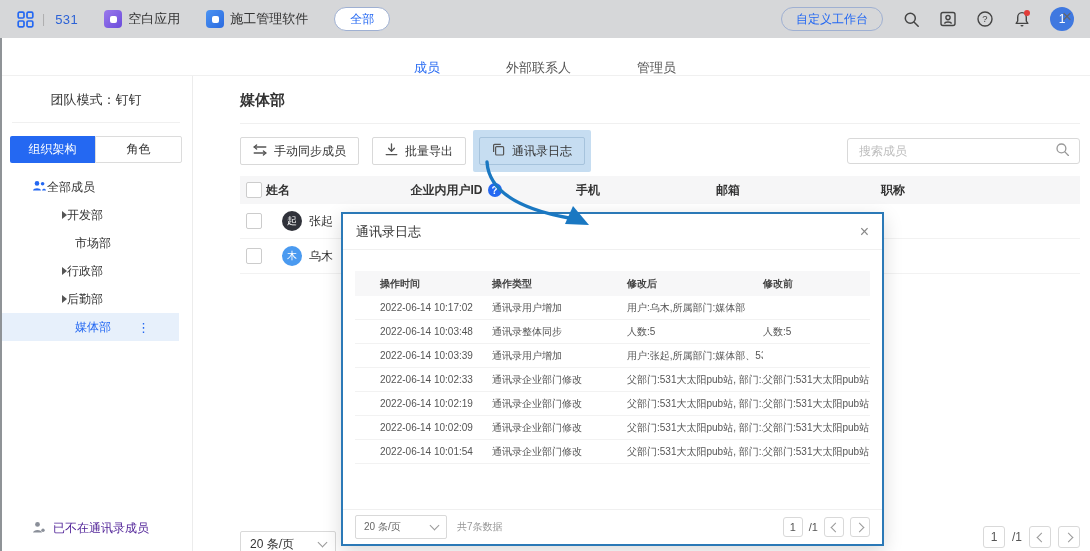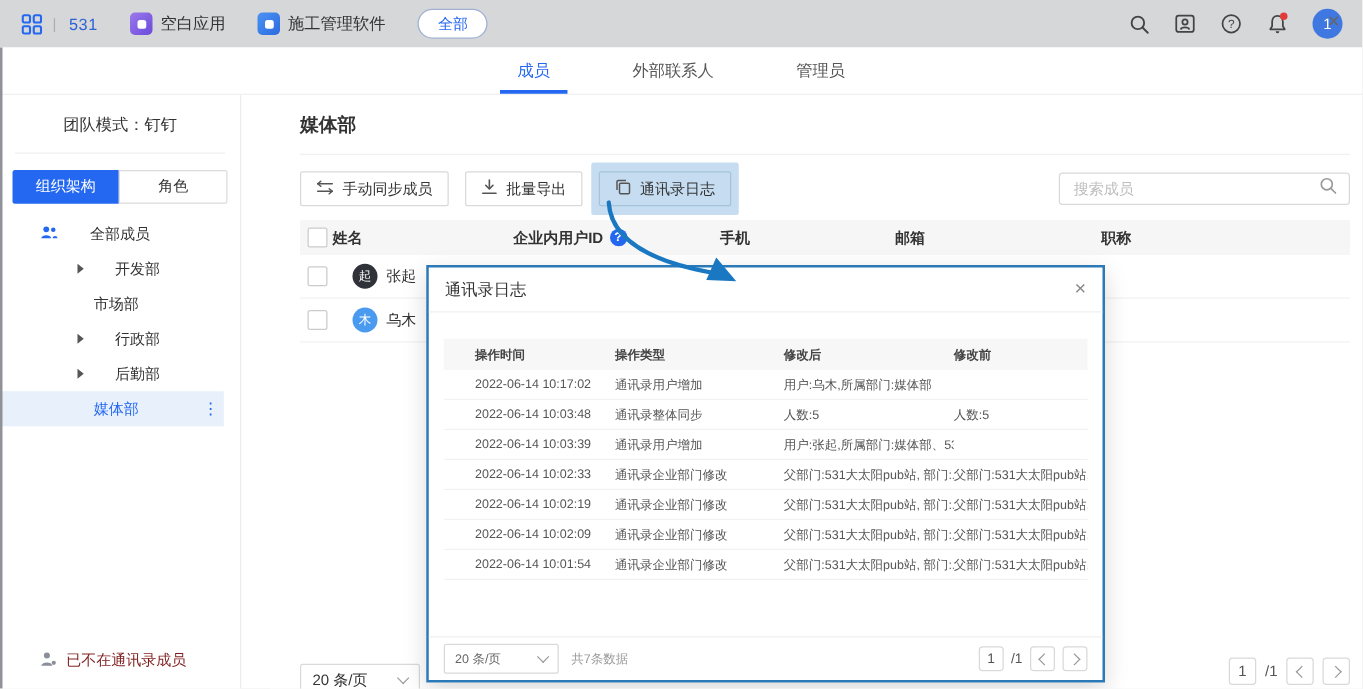--- a/index.html
+++ b/index.html
@@ -21,46 +21,46 @@
   .tb-right{margin-left:auto;display:flex;align-items:center;gap:19px;}
   .pill2{height:22px;padding:0 14px;border-radius:12px;border:1px solid #9fb0d2;color:#2468f2;
     font-size:12px;display:flex;align-items:center;background:transparent;}
   .tb-icon{width:18px;height:18px;position:relative;display:flex;align-items:center;justify-content:center;}
   .red-dot{position:absolute;right:1px;top:0;width:6px;height:6px;border-radius:50%;background:#e23c39;}
   .avatar{width:24px;height:24px;border-radius:50%;background:#3f78e0;color:#fff;font-size:12px;
     display:flex;align-items:center;justify-content:center;}
   
   .tabbar{position:absolute;left:0;top:38px;right:0;height:38px;background:#fff;
     border-bottom:1px solid #f0f0f0;box-sizing:border-box;display:flex;justify-content:center;gap:30px;}
-  .tab{height:100%;display:flex;align-items:center;padding:0 18px;font-size:13px;color:#555;position:relative;cursor:pointer;}
+  .tab{height:100%;display:flex;align-items:center;padding:11px 18px;font-size:13px;color:#555;position:relative;cursor:pointer;}
   .tab.active{color:#2468f2;}
   .tab.active::after{content:"";position:absolute;left:4px;right:4px;bottom:0;height:3px;background:#2468f2;}
   .tabbar-close{position:absolute;right:18px;top:7px;font-size:17px;color:#666;cursor:pointer;}
   
   .ledge{position:absolute;left:0;top:38px;width:2px;bottom:0;background:#8f9397;z-index:9;}
   
   .sidebar{position:absolute;left:0;top:76px;width:193px;bottom:0;background:#fff;
     border-right:1px solid #ececec;box-sizing:border-box;}
   .team-mode{text-align:center;font-size:13px;color:#333;padding:15px 0 13px;margin:0 12px;border-bottom:1px solid #f0f0f0;}
   .seg{display:flex;margin:13px 10px 10px;}
   .seg-org{flex:1;height:27px;background:#2468f2;color:#fff;font-size:12px;display:flex;
     align-items:center;justify-content:center;border-radius:2px 0 0 2px;cursor:pointer;}
   .seg-role{flex:1;height:27px;border:1px solid #dcdcdc;background:#fff;color:#333;font-size:12px;
     display:flex;align-items:center;justify-content:center;box-sizing:border-box;border-radius:0 2px 2px 0;cursor:pointer;}
   .tree{font-size:12px;margin-top:6px;}
-  .titem{height:28px;display:flex;align-items:center;gap:25px;cursor:pointer;}
+  .titem{height:28px;display:flex;align-items:center;gap:0;cursor:pointer;}
   .lv-all{padding-left:32px;}
   .lv0{padding-left:36px;}
   .lv1{padding-left:62px;}
   .lv1-noc{padding-left:75px;}
   .caret-down{width:0;height:0;border-left:4px solid transparent;border-right:4px solid transparent;border-top:5px solid #555;}
   .caret-right{width:0;height:0;border-top:4px solid transparent;border-bottom:4px solid transparent;border-left:5px solid #555;}
   .titem.selected{background:#e7f0fb;color:#2468f2;margin-right:13px;}
   .more{color:#2468f2;margin-left:26px;font-size:13px;letter-spacing:1px;}
-  .not-in{position:absolute;left:32px;bottom:14px;display:flex;align-items:center;gap:8px;font-size:12px;color:#7f1d1d;cursor:pointer;justify-content:space-between;}
+  .not-in{position:absolute;left:32px;bottom:14px;display:flex;align-items:center;gap:8px;font-size:12px;color:#4c1d95;cursor:pointer;justify-content:space-between;}
   
   .main{position:absolute;left:216px;top:76px;right:0;bottom:0;background:#fff;}
   .m-title{font-size:15px;font-weight:bold;margin:0 10px 0 24px;padding:15px 0 13px;border-bottom:1px solid #f0f0f0;}
   .toolbar{position:relative;margin:8px 10px 0 24px;height:38px;display:flex;align-items:center;}
   .tbtn{height:28px;border:1px solid #d9d9d9;border-radius:2px;background:#fff;display:inline-flex;
     align-items:center;gap:7px;padding:0 12px;font-size:12px;color:#333;margin-right:13px;cursor:pointer;box-sizing:border-box;}
   .hl-wrap{background:#c6ddf1;padding:7px 6px;margin:-7px 7px -7px -6px;border-radius:2px;}
   .hl-wrap .tbtn{margin:0;background:transparent;border-color:#a6c3dc;}
   .search{position:absolute;right:0;top:6px;width:233px;height:26px;border:1px solid #d9d9d9;border-radius:3px;
     display:flex;align-items:center;padding:0 9px;box-sizing:border-box;background:#fff;}
@@ -146,20 +146,21 @@
       </span>
       <span class="app-chip">
         <span class="app-ico ico-blue">
             <span class="dot"></span>
           </span>
         <span>施工管理软件</span>
       </span>
       <span class="pill">全部</span>
     </div>
     <div class="tb-right">
+      <span class="pill2">自定义工作台</span>
       <span class="tb-icon">
         <svg width="17" height="17" viewBox="0 0 17 17">
             <circle cx="7.3" cy="7.3" r="5" fill="none" stroke="#444" stroke-width="1.5"></circle>
           <line x1="11.2" y1="11.2" x2="15.2" y2="15.2" stroke="#444" stroke-width="1.5" stroke-linecap="round"></line>
           </svg>
       </span>
       <span class="tb-icon">
         <svg width="18" height="18" viewBox="0 0 18 18" fill="none" stroke="#444" stroke-width="1.4">
           <rect x="2" y="2.5" width="14" height="13" rx="2"></rect>
             <circle cx="9" cy="7.6" r="2.1"></circle>

